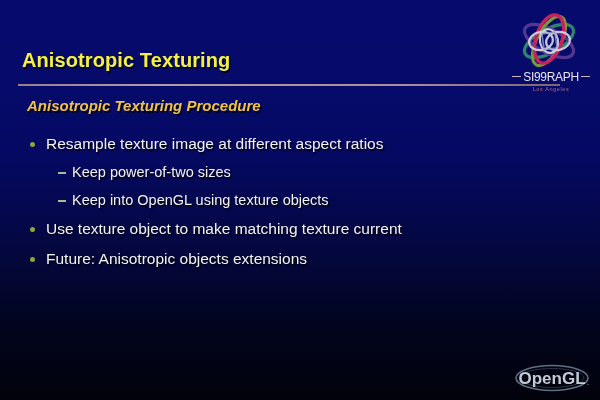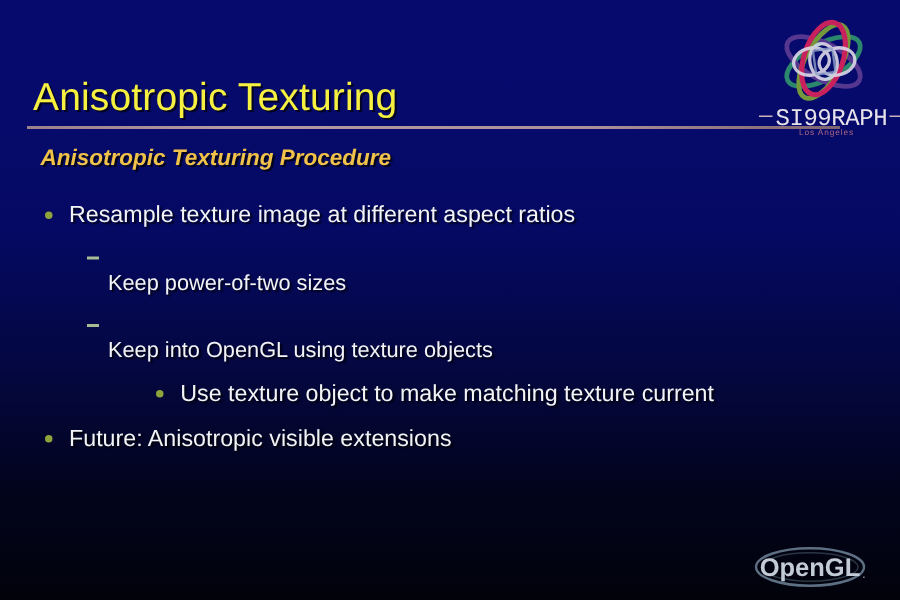--- a/index.html
+++ b/index.html
@@ -21,22 +21,22 @@
         #01020a 100%);
     font-family: "Liberation Sans", sans-serif;
     -webkit-font-smoothing: antialiased;
   }
 
   
   .title {
     position: absolute;
     left: 22px;
     top: 49px;
-    font-size: 26px;
-    font-weight: normal;
+    font-size: 20px;
+    font-weight: bold;
     color: #f6f040;
     letter-spacing: 0.1px;
     text-shadow: 1.5px 1.5px 0 rgba(0,0,0,0.65);
     white-space: nowrap;
     text-align: right;
   }
 
   .title-rule {
     position: absolute;
     left: 18px;
@@ -118,21 +118,20 @@
   }
   .l1 .btext {
     font-size: 15.5px;
     line-height: 20px;
     max-width: 450px;
   }
   .l2 .btext {
     font-size: 14.5px;
     line-height: 19px;
     max-width: 430px;
-    margin-top: 17px;
   }
 
   
   .siggraph {
     position: absolute;
     left: 500px;
     top: 8px;
     width: 98px;
     height: 92px;
   }
@@ -142,22 +141,22 @@
     top: 0;
     width: 98px;
     height: 64px;
   }
   .sig-wordmark {
     position: absolute;
     left: 4px;
     top: 62px;
     width: 94px;
     text-align: center;
-    font-family: Liberation Mono, monospace;
-    font-size: 16px;
+    font-family: Liberation Sans, sans-serif;
+    font-size: 12px;
     letter-spacing: -0.3px;
     color: #e8e3ea;
     white-space: nowrap;
   }
   .sig-wordmark .side-rule {
     display: inline-block;
     width: 9px;
     height: 1px;
     background: #c9b4be;
     vertical-align: middle;
@@ -172,21 +171,21 @@
     font-family: "Liberation Sans", sans-serif;
     font-size: 5.5px;
     letter-spacing: 0.6px;
     color: #b06a86;
     white-space: nowrap;
   }
 
   
   .opengl {
     position: absolute;
-    left: 500px;
+    left: 512px;
     top: 362px;
     width: 84px;
     height: 32px;
   }
   .ogl-svg { display: block; }
 </style>
 </head>
 <body>
 
 <div class="slide">
@@ -207,28 +206,28 @@
       <span class="marker"><span class="dash"></span></span>
       <span class="btext">Keep power-of-two sizes</span>
     </div>
 
     <div class="bullet-row l2">
       <span class="marker"><span class="dash"></span></span>
       <span class="btext">Keep into OpenGL using texture objects</span>
     </div>
 
 
-    <div class="bullet-row l1" style="margin-top:6px;justify-content:flex-end;">
+    <div class="bullet-row l1" style="margin-top:6px;">
       <span class="marker"><span class="dot"></span></span>
       <span class="btext">Use texture object to make matching texture current</span>
     </div>
 
     <div class="bullet-row l1" style="margin-top:10px;">
       <span class="marker"><span class="dot"></span></span>
-      <span class="btext">Future: Anisotropic visible extensions</span>
+      <span class="btext">Future: Anisotropic objects extensions</span>
     </div>
 
   </div>
 
   <div class="siggraph">
     <svg class="sig-rings" viewBox="0 0 98 64" xmlns="http://www.w3.org/2000/svg">
       <g fill="none" stroke-width="3.2" opacity="0.95">
         <ellipse cx="49" cy="33" rx="27" ry="12" stroke="#2e8f6e" transform="rotate(-28 49 33)"></ellipse>
         <ellipse cx="49" cy="33" rx="27" ry="12" stroke="#5a3a92" transform="rotate(28 49 33)"></ellipse>
         <ellipse cx="49" cy="33" rx="27" ry="12" stroke="#7aa03a" transform="rotate(-62 49 33)"></ellipse>

